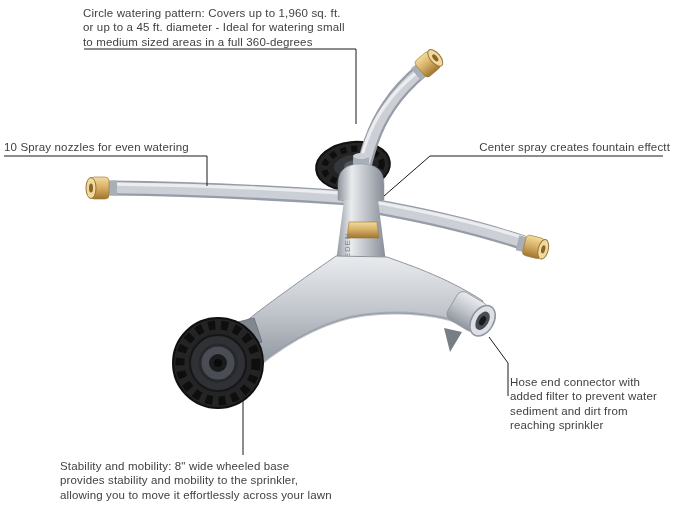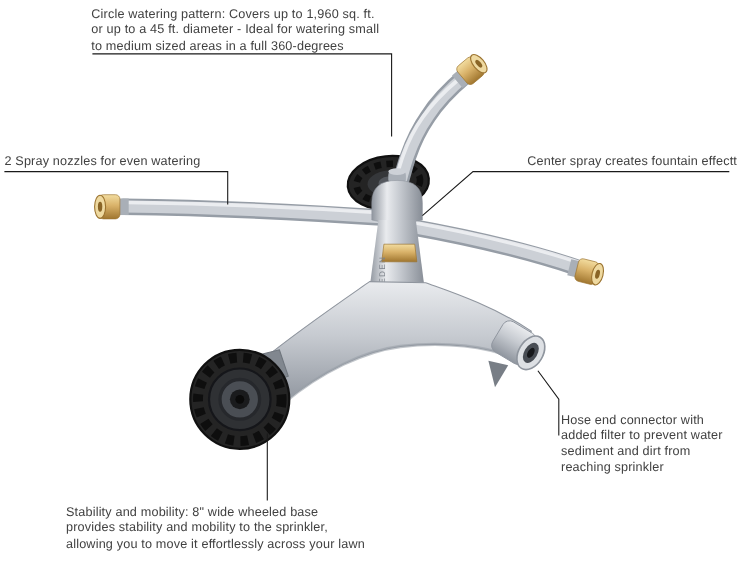--- a/index.html
+++ b/index.html
@@ -131,21 +131,21 @@
       <path d="M 4 156 L 207 156 L 207 186"></path>
       <path d="M 663 156 L 430 156 L 384 196"></path>
       <path d="M 489 337 L 508 363 L 508 396"></path>
       <path d="M 243 394 L 243 455"></path>
     </g>
   </svg>
 
   <div class="note note-watering">Circle watering pattern: Covers up to 1,960 sq. ft.
 or up to a 45 ft. diameter - Ideal for watering small
 to medium sized areas in a full 360-degrees</div>
-  <div class="note note-nozzles">2 Spray nozzles for even watering</div>
+  <div class="note note-nozzles">10 Spray nozzles for even watering</div>
   <div class="note note-center">Center spray creates fountain effectt</div>
   <div class="note note-hose">Hose end connector with
 added filter to prevent water
 sediment and dirt from
 reaching sprinkler</div>
   <div class="note note-stability">Stability and mobility: 8" wide wheeled base
 provides stability and mobility to the sprinkler,
 allowing you to move it effortlessly across your lawn</div>
 
 </div>

